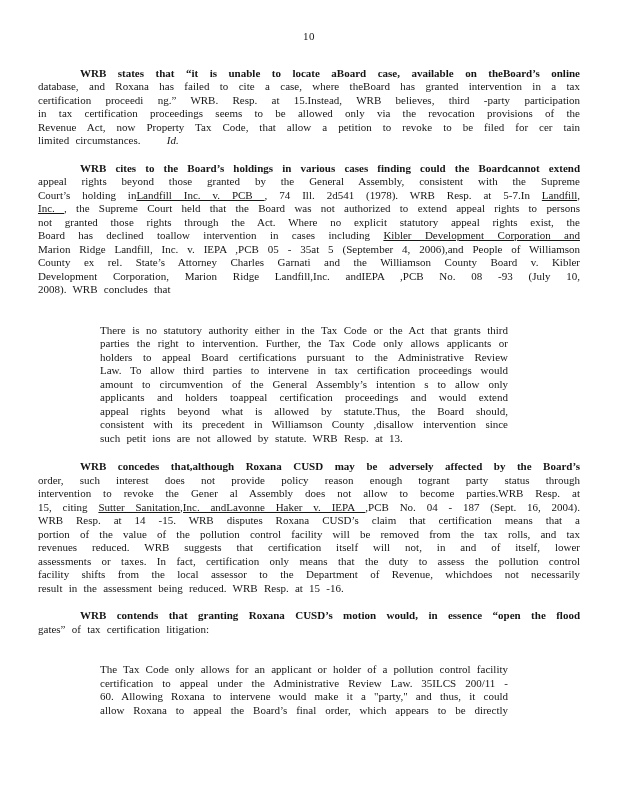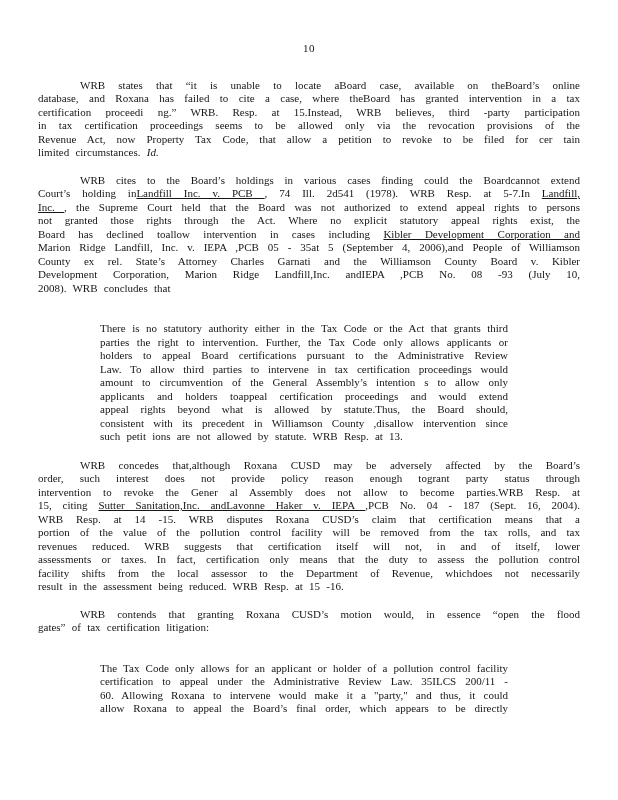--- a/index.html
+++ b/index.html
@@ -9,62 +9,63 @@
     background: #ffffff;
     overflow: hidden;
   }
   body {
     font-family: "Liberation Serif", "DejaVu Serif", serif;
     font-size: 11px;
     color: #161616;
   }
   .page-number {
     text-align: center;
-    padding-top: 42px;
+    padding-top: 30px;
     letter-spacing: 0.5px;
     line-height: 13.5px;
   }
   .content {
     margin: 23px 38px 0 38px;
   }
   .para { margin-bottom: 14px; }
   .quote {
     margin: 0 0 15px 62px;
     padding-top: 13px;
     width: 408px;
   }
   .line {
     line-height: 13.5px;
     text-align: justify;
     text-align-last: justify;
   }
-  .line.indent { text-indent: 42px; }
+  .line.indent { text-indent: 42px; font-weight: bold; }
   .line.last {
     text-align-last: left;
     word-spacing: 3.5px;
   }
   .u { text-decoration: underline; font-family: Liberation Serif, serif; }
-  .i { font-style: italic; }
+  .i { font-style: italic; margin-left: 20px; }
 </style>
 </head>
 <body>
 
 <div>
   <div class="page-number">10</div>
   <div class="content">
       <div class="para">
         <div class="line indent"><span>WRB states that “it is unable to locate aBoard case, available on theBoard’s online</span></div>
         <div class="line"><span>database, and Roxana has failed to cite a case, where theBoard has granted intervention in a tax</span></div>
         <div class="line"><span>certification proceedi ng.” WRB. Resp. at 15.Instead, WRB believes, third -party participation</span></div>
         <div class="line"><span>in tax certification proceedings seems to be allowed only via the revocation provisions of the</span></div>
         <div class="line"><span>Revenue Act, now Property Tax Code, that allow a petition to revoke to be filed for cer tain</span></div>
         <div class="line last"><span>limited circumstances. </span><span class="i">Id.</span></div>
       </div>
       <div class="para">
         <div class="line indent"><span>WRB cites to the Board’s holdings in various cases finding could the Boardcannot extend</span></div>
+        <div class="line"><span>appeal rights beyond those granted by the General Assembly, consistent with the Supreme</span></div>
         <div class="line"><span>Court’s holding in</span><span class="u">Landfill Inc. v. PCB </span><span>, 74 Ill. 2d541 (1978). WRB Resp. at 5-7.In </span><span class="u">Landfill,</span></div>
         <div class="line"><span class="u">Inc. </span><span>, the Supreme Court held that the Board was not authorized to extend appeal rights to persons</span></div>
         <div class="line"><span>not granted those rights through the Act. Where no explicit statutory appeal rights exist, the</span></div>
         <div class="line"><span>Board has declined toallow intervention in cases including </span><span class="u">Kibler Development Corporation and</span></div>
         <div class="line"><span>Marion Ridge Landfill, Inc. v. IEPA ,PCB 05 - 35at 5 (September 4, 2006),and People of Williamson</span></div>
         <div class="line"><span>County ex rel. State’s Attorney Charles Garnati and the Williamson County Board v. Kibler</span></div>
         <div class="line"><span>Development Corporation, Marion Ridge Landfill,Inc. andIEPA ,PCB No. 08 -93 (July 10,</span></div>
         <div class="line last"><span>2008). WRB concludes that</span></div>
       </div>
       <div class="quote">

